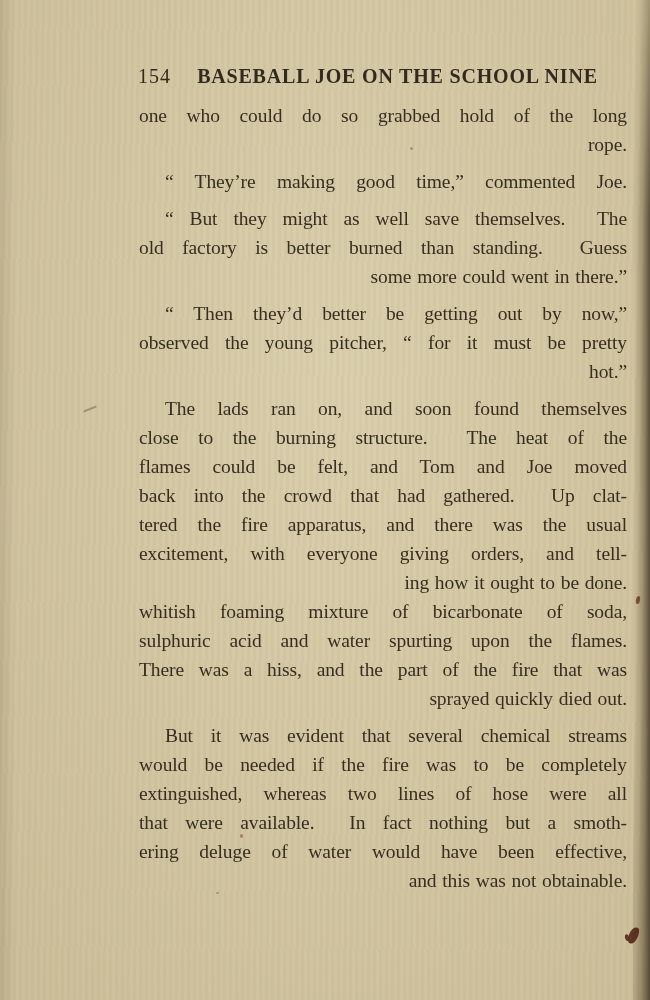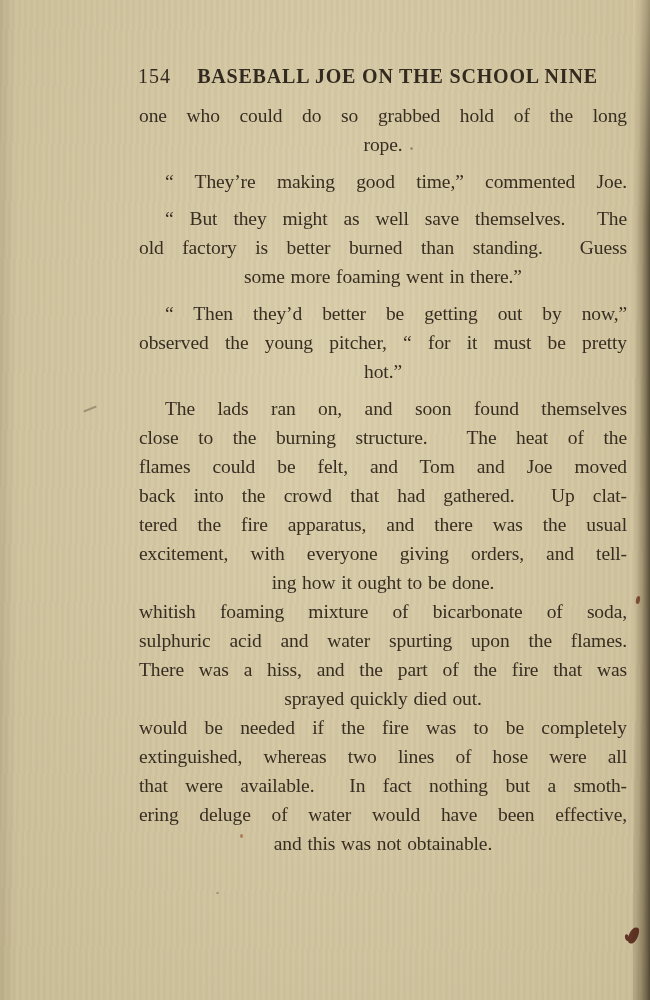--- a/index.html
+++ b/index.html
@@ -21,21 +21,21 @@
     font-size:20px; line-height:1;
     color:#332a1f;
   }
   .folio { letter-spacing:1px; }
   .running-title { flex:1; text-align:center; letter-spacing:0.8px; white-space:nowrap;font-weight:bold; }
   .body-text {
     position:absolute; top:101px; left:139px; width:488px;
     font-size:19.5px; line-height:29px; letter-spacing:-0.1px;
     word-spacing:1px;
   }
-  .line { text-align:center; }
+  .line { text-align:right; }
   .line.just { text-align:justify; text-align-last:justify; }
   .line.indent { padding-left:26px;margin-top:8px; }
   .right-edge {
     position:absolute; top:0; right:0; width:17px; height:1000px;
     background:
       linear-gradient(to bottom, rgba(215,202,164,0.55), rgba(215,202,164,0) 22%, rgba(0,0,0,0) 70%, rgba(60,50,32,0.15)),
       linear-gradient(to right, rgba(108,92,58,0) 0%, rgba(108,92,58,0.30) 40%, rgba(77,64,40,0.55) 72%, rgba(52,44,28,0.78) 100%);
   }
   .mark { position:absolute; }
   .stain-b {
@@ -68,35 +68,36 @@
     <span class="folio">154</span>
     <span class="running-title">BASEBALL JOE ON THE SCHOOL NINE</span>
   </div>
 
   <div class="body-text">
       <div class="line just">one who could do so grabbed hold of the long</div>
       <div class="line">rope.</div>
       <div class="line indent just">“ They’re making good time,” commented Joe.</div>
       <div class="line indent just">“ But they might as well save themselves.&nbsp; The</div>
       <div class="line just">old factory is better burned than standing.&nbsp; Guess</div>
-      <div class="line">some more foaming went in there.”</div>
+      <div class="line">some more could went in there.”</div>
       <div class="line indent just">“ Then they’d better be getting out by now,”</div>
       <div class="line just">observed the young pitcher, “ for it must be pretty</div>
       <div class="line">hot.”</div>
       <div class="line indent just">The lads ran on, and soon found themselves</div>
       <div class="line just">close to the burning structure.&nbsp; The heat of the</div>
       <div class="line just">flames could be felt, and Tom and Joe moved</div>
       <div class="line just">back into the crowd that had gathered.&nbsp; Up clat-</div>
       <div class="line just">tered the fire apparatus, and there was the usual</div>
       <div class="line just">excitement, with everyone giving orders, and tell-</div>
       <div class="line">ing how it ought to be done.</div>
       <div class="line just">whitish foaming mixture of bicarbonate of soda,</div>
       <div class="line just">sulphuric acid and water spurting upon the flames.</div>
       <div class="line just">There was a hiss, and the part of the fire that was</div>
       <div class="line">sprayed quickly died out.</div>
+      <div class="line indent just">But it was evident that several chemical streams</div>
       <div class="line just">would be needed if the fire was to be completely</div>
       <div class="line just">extinguished, whereas two lines of hose were all</div>
       <div class="line just">that were available.&nbsp; In fact nothing but a smoth-</div>
       <div class="line just">ering deluge of water would have been effective,</div>
       <div class="line">and this was not obtainable.</div>
     </div>
 
   <div class="right-edge"></div>
   <div class="mark stain-a"></div>
   <div class="mark stain-b"></div>

